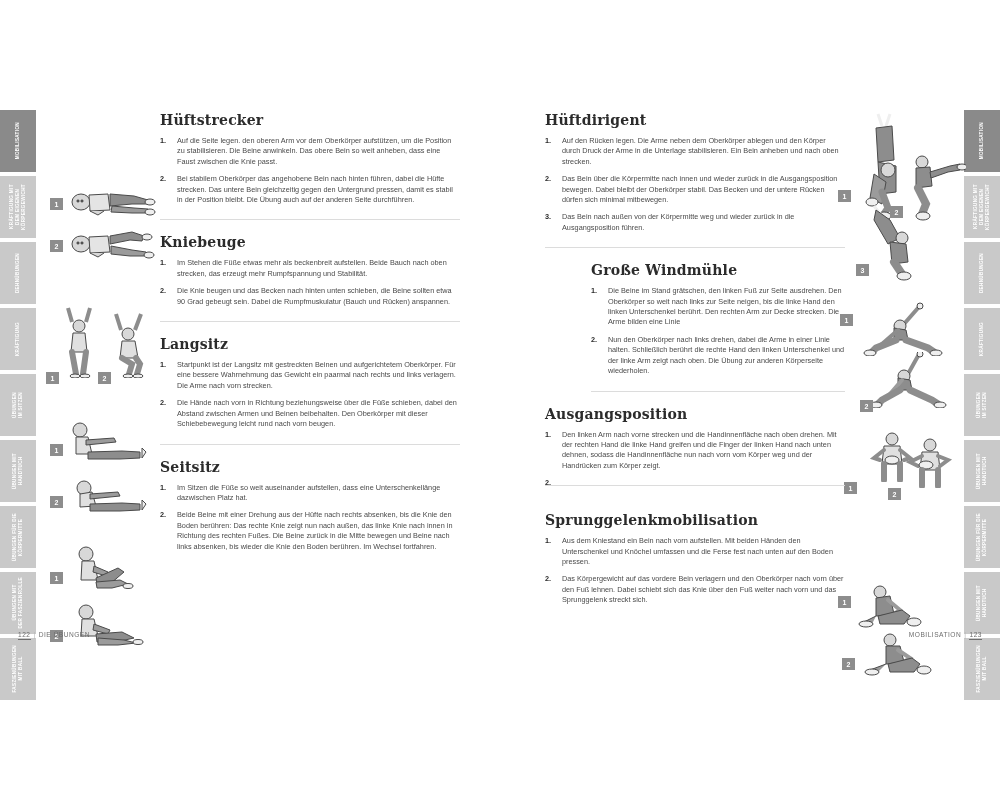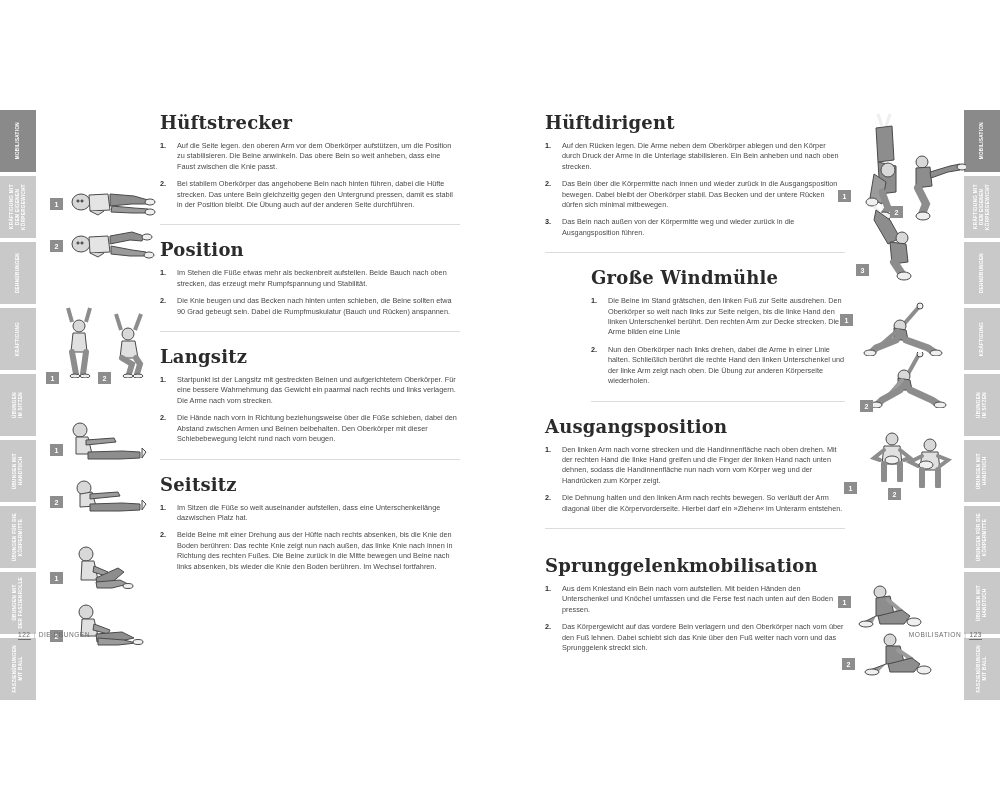--- a/index.html
+++ b/index.html
@@ -44,21 +44,21 @@
   .col{position:absolute;top:112px;width:300px;}
   .col.left{left:160px;}
   .col.right{left:545px;}
 
   .block{position:relative;margin-bottom:0;}
   .block .rule{height:1px;background:#dcdcdc;margin:14px 0 0 0;}
 
   h2.ex-title{
     font-family:"DejaVu Serif", serif;
     font-weight:700;
-    font-size:18px;
+    font-size:14px;
     color:#2b2b2b;
     margin:0 0 8px 0;
     letter-spacing:.2px;
   }
   ol.steps{margin:0;padding:0;list-style:none;}
   ol.steps li{
     position:relative;
     padding-left:17px;
     margin-bottom:7px;
     font-size:7.3px;
@@ -271,21 +271,21 @@
       <div class="block">
         <h2 class="ex-title">Hüftstrecker</h2>
         <ol class="steps">
           <li><span class="num">1.</span><span>Auf die Seite legen. den oberen Arm vor dem Oberkörper aufstützen, um die Position zu stabilisieren. Die Beine anwinkeln. Das obere Bein so weit anheben, dass eine Faust zwischen die Knie passt.</span></li>
           <li><span class="num">2.</span><span>Bei stabilem Oberkörper das angehobene Bein nach hinten führen, dabei die Hüfte strecken. Das untere Bein gleichzeitig gegen den Untergrund pressen, damit es stabil in der Position bleibt. Die Übung auch auf der anderen Seite durchführen.</span></li>
         </ol>
         <div class="rule"></div>
       </div>
 
       <div class="block" style="margin-top:14px;">
-        <h2 class="ex-title">Position</h2>
+        <h2 class="ex-title">Kniebeuge</h2>
         <ol class="steps">
           <li><span class="num">1.</span><span>Im Stehen die Füße etwas mehr als beckenbreit aufstellen. Beide Bauch nach oben strecken, das erzeugt mehr Rumpfspannung und Stabilität.</span></li>
           <li><span class="num">2.</span><span>Die Knie beugen und das Becken nach hinten unten schieben, die Beine sollten etwa 90 Grad gebeugt sein. Dabei die Rumpfmuskulatur (Bauch und Rücken) anspannen.</span></li>
         </ol>
         <div class="rule"></div>
       </div>
 
       <div class="block" style="margin-top:14px;">
         <h2 class="ex-title">Langsitz</h2>
         <ol class="steps">
@@ -510,21 +510,21 @@
           <li><span class="num">1.</span><span>Die Beine im Stand grätschen, den linken Fuß zur Seite ausdrehen. Den Oberkörper so weit nach links zur Seite neigen, bis die linke Hand den linken Unterschenkel berührt. Den rechten Arm zur Decke strecken. Die Arme bilden eine Linie</span></li>
           <li><span class="num">2.</span><span>Nun den Oberkörper nach links drehen, dabei die Arme in einer Linie halten. Schließlich berührt die rechte Hand den linken Unterschenkel und der linke Arm zeigt nach oben. Die Übung zur anderen Körperseite wiederholen.</span></li>
         </ol>
         <div class="rule"></div>
       </div>
 
       <div class="block" style="margin-top:14px;">
         <h2 class="ex-title">Ausgangsposition</h2>
         <ol class="steps">
           <li><span class="num">1.</span><span>Den linken Arm nach vorne strecken und die Handinnenfläche nach oben drehen. Mit der rechten Hand die linke Hand greifen und die Finger der linken Hand nach unten dehnen, sodass die Handinnenfläche nun nach vorn vom Körper weg und der Handrücken zum Körper zeigt.</span></li>
-          <li><span class="num">2.</span><span>Die Dehnung halten und den linken Arm nach rechts bewegen. So verläuft der Arm diagonal über die Körpervorderseite. Hierbei darf ein »Ziehen« im Unterarm entstehen.</span></li>
+          <li><span class="num">2.</span></li>
         </ol>
         <div class="rule"></div>
       </div>
 
       <div class="block" style="margin-top:26px;">
         <h2 class="ex-title">Sprunggelenkmobilisation</h2>
         <ol class="steps">
           <li><span class="num">1.</span><span>Aus dem Kniestand ein Bein nach vorn aufstellen. Mit beiden Händen den Unterschenkel und Knöchel umfassen und die Ferse fest nach unten auf den Boden pressen.</span></li>
           <li><span class="num">2.</span><span>Das Körpergewicht auf das vordere Bein verlagern und den Oberkörper nach vorn über den Fuß lehnen. Dabei schiebt sich das Knie über den Fuß weiter nach vorn und das Sprunggelenk streckt sich.</span></li>
         </ol>

